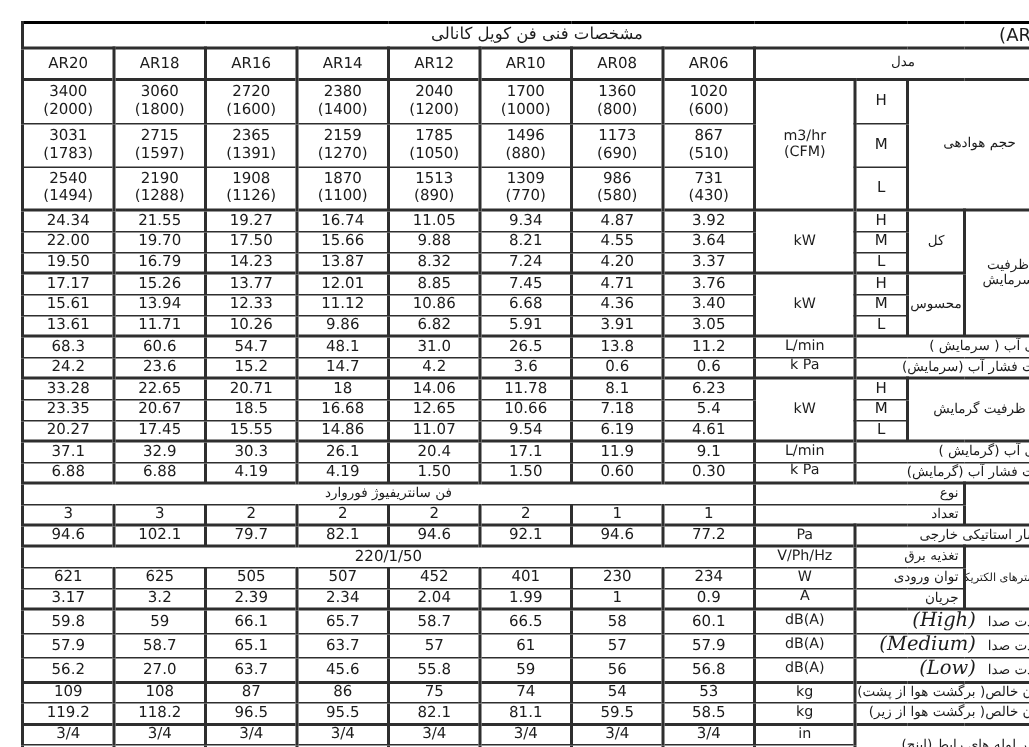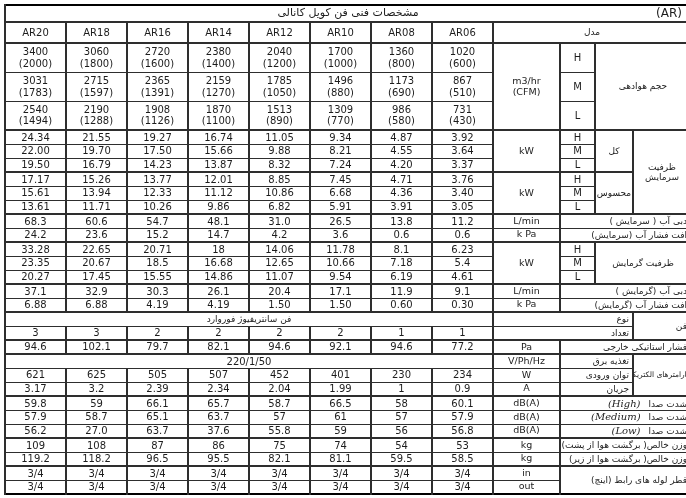--- a/index.html
+++ b/index.html
@@ -1,32 +1,32 @@
 <!DOCTYPE html>
 <html><head>
 <meta charset="utf-8">
 <style>
   html,body{margin:0;padding:0;background:#fff;}
-  .page{width:686px;height:498px;background:#fff;box-sizing:border-box;padding:4px;}
+  .page{width:686px;height:498px;background:#fff;box-sizing:border-box;padding:14px;}
   table{border-collapse:collapse;table-layout:fixed;width:682px;font-family:"DejaVu Sans",sans-serif;color:#1c1c1c;border:2px solid #000;}
   td{border:1px solid #2e2e2e;border-left-width:2px;border-right-width:2px;text-align:center;vertical-align:middle;font-size:10px;padding:0;overflow:hidden;line-height:1.15;}
   tr.sec td{border-top-width:2px;}
   tr.tt{height:17px;}
   tr.hd{height:21px;}
   tr.af{height:29px;}
   tr.r{height:14px;}
   .pre{white-space:pre-line;}
   .fa{direction:rtl;text-align:right;padding-right:3px;font-size:9px;}
   .fac{direction:rtl;text-align:center;font-size:9px;}
   .sm{font-size:7.5px;white-space:nowrap;padding-right:1px;}
   .unit{font-size:9.5px;text-align:center;}
   .title-cell{position:relative;font-size:11px;}
   .title-cell .ttl{direction:rtl;}
   .title-cell .tag{position:absolute;right:8px;top:1px;direction:ltr;font-size:12px;}
-  .snd span.lvl{font-style:italic;font-family:"DejaVu Serif",serif;direction:ltr;unicode-bidi:isolate;font-size:10px;}
+  .snd span.lvl{font-style:italic;font-family:"DejaVu Serif",serif;direction:ltr;unicode-bidi:isolate;font-size:13px;}
   .snd span.faw{margin-left:8px;margin-top:45px;}
 </style>
 </head>
 <body>
 
 <div class="page">
 <table>
 <colgroup>
 <col style="width:61px">
         <col style="width:61px">
@@ -363,21 +363,21 @@
   <td>61</td>
   <td>57</td>
   <td>57.9</td>
   <td class="unit">dB(A)</td>
   <td colspan="3" class="fa snd"><span class="faw">شدت صدا</span><span class="lvl">(Medium)</span></td>
 </tr>
 <tr class="r">
   <td>56.2</td>
   <td>27.0</td>
   <td>63.7</td>
-  <td>37.6</td>
+  <td>45.6</td>
   <td>55.8</td>
   <td>59</td>
   <td>56</td>
   <td>56.8</td>
   <td class="unit">dB(A)</td>
   <td colspan="3" class="fa snd"><span class="faw">شدت صدا</span><span class="lvl">(Low)</span></td>
 </tr>
 
 <tr class="r sec">
   <td>109</td>

